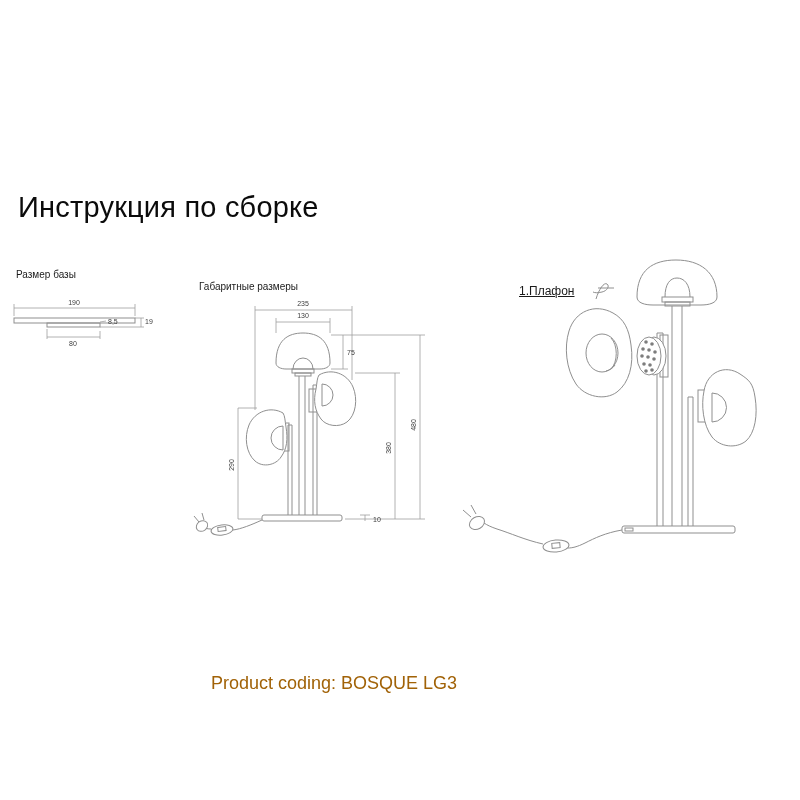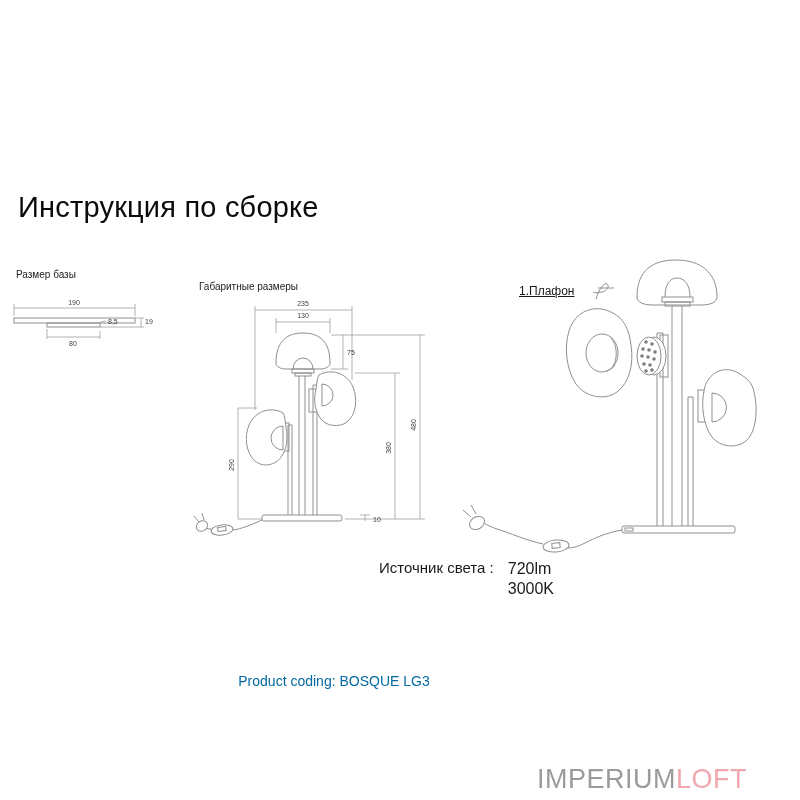--- a/index.html
+++ b/index.html
@@ -20,21 +20,21 @@
   svg text { font-family:"Liberation Sans", sans-serif; fill:#3d3d3d; }
   .dim-t { font-size:7px; }
   .drawline { stroke:#8f8f8f; stroke-width:1; fill:none; }
   .dimline  { stroke:#9f9f9f; stroke-width:0.8; fill:none; }
   .fillwhite { fill:#ffffff; stroke:#8f8f8f; stroke-width:1; }
   .lightsrc { position:absolute; left:379px; top:534px; display:flex; gap:14px; }
   .lightsrc .ls-label { font-size:15px; color:#1a1a1a; }
   .lightsrc .ls-values { font-size:16px; color:#1a1a1a; line-height:20px; }
   .product-coding {
     position:absolute; left:0; top:648px; width:668px;
-    text-align:center; font-size:14px; color:#0369a1;
+    text-align:center; font-size:18px; color:#a16207;
   }
   .watermark {
     position:absolute; left:537px; top:739px;
     font-size:27px; letter-spacing:0.5px; font-weight:400;
     transform:scaleY(1.02);
   }
 </style>
 </head>
 <body>
 
@@ -242,27 +242,17 @@
       <path class="drawline" d="M167,277 C150,280 140,285 130,290 C122,294 117,295 113,295"></path>
       <ellipse class="fillwhite" cx="101" cy="293" rx="13" ry="6" transform="rotate(-5 101 293)"></ellipse>
       <rect class="drawline" x="97" y="290" width="8" height="5" transform="rotate(-5 101 293)"></rect>
       <path class="drawline" d="M88,291 C70,287 55,280 42,276 C36,274 32,272 29,270"></path>
       <ellipse class="fillwhite" cx="22" cy="270" rx="8" ry="6" transform="rotate(-30 22 270)"></ellipse>
       <line class="drawline" x1="16" y1="264" x2="8" y2="257"></line>
       <line class="drawline" x1="21" y1="261" x2="16" y2="252"></line>
     </g>
   </svg>
 
-  <div class="lightsrc">
-    <div class="ls-label">Источник света :</div>
-    <div class="ls-values">
-      <div>720lm</div>
-      <div>3000K</div>
-    </div>
-  </div>
 
   <div class="product-coding">Product coding: BOSQUE LG3</div>
 
-  <div class="watermark">
-    <span style="color: rgb(155, 155, 159);">IMPERIUM</span><span style="color: rgb(240, 167, 173);">LOFT</span>
-  </div>
 
 </div>
 
 </body></html>

